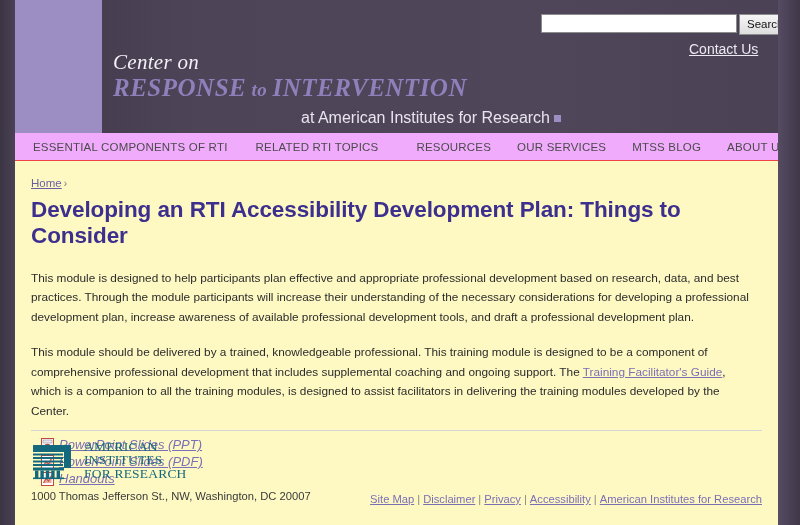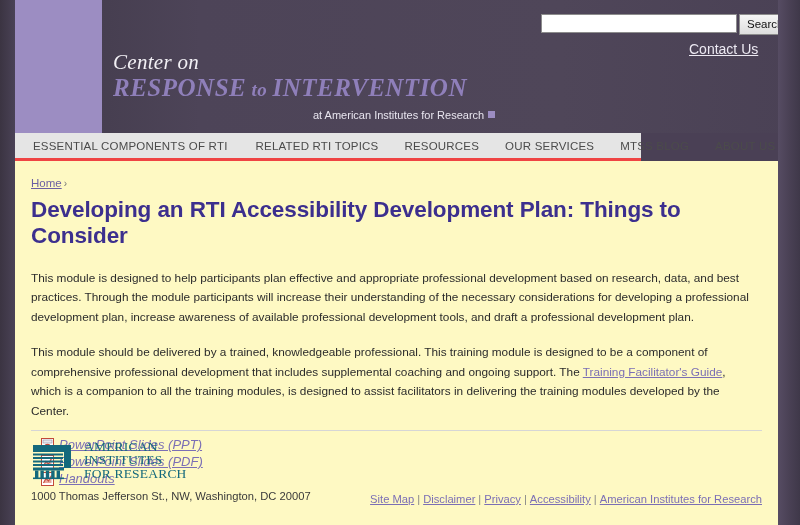--- a/index.html
+++ b/index.html
@@ -64,22 +64,22 @@
     white-space: nowrap;
     margin-top: 1px;
   }
   .logo-response .small-to {
     font-size: 19px;
     font-weight: bold;
     text-align: center;
   }
   .logo-sub {
     position: absolute;
-    left: 313px; top: 109px;
-    font-size: 11px;
+    left: 301px; top: 109px;
+    font-size: 16px;
     color: #e8e5ef;
     white-space: nowrap;
   }
   .logo-sub .sq {
     display: inline-block;
     width: 7px; height: 7px;
     background: #9c8dc2;
     margin-left: 4px;
     vertical-align: 1px;
   }
@@ -120,36 +120,36 @@
     color: #ece9f2;
     text-decoration: underline;
     cursor: pointer;
     white-space: nowrap;
   }
 
   
   .nav {
     position: absolute;
     left: 15px; top: 133px;
-    width: 626px; height: 28px;
-    background: #e5e5e5;
-    border-bottom: 3px solid #ef4444;
+    width: 763px; height: 28px;
+    background: #f0abfc;
+    border-bottom: 1px solid #ef4444;
     display: flex;
     align-items: center;
   }
   .nav-item {
     font-size: 11.5px;
     color: #4b4b4b;
     white-space: nowrap;
     cursor: pointer;
     letter-spacing: 0.2px;
   }
   .nav-item:nth-child(1) { margin-left: 18px; }
   .nav-item:nth-child(2) { margin-left: 28px; }
-  .nav-item:nth-child(3) { margin-left: 26px; }
+  .nav-item:nth-child(3) { margin-left: 38px; }
   .nav-item:nth-child(4) { margin-left: 26px; }
   .nav-item:nth-child(5) { margin-left: 26px; }
   .nav-item:nth-child(6) { margin-left: 26px; }
 
   
   .content {
     position: absolute;
     left: 15px; top: 161px;
     width: 763px; height: 364px;
     background: #fef9c3;

